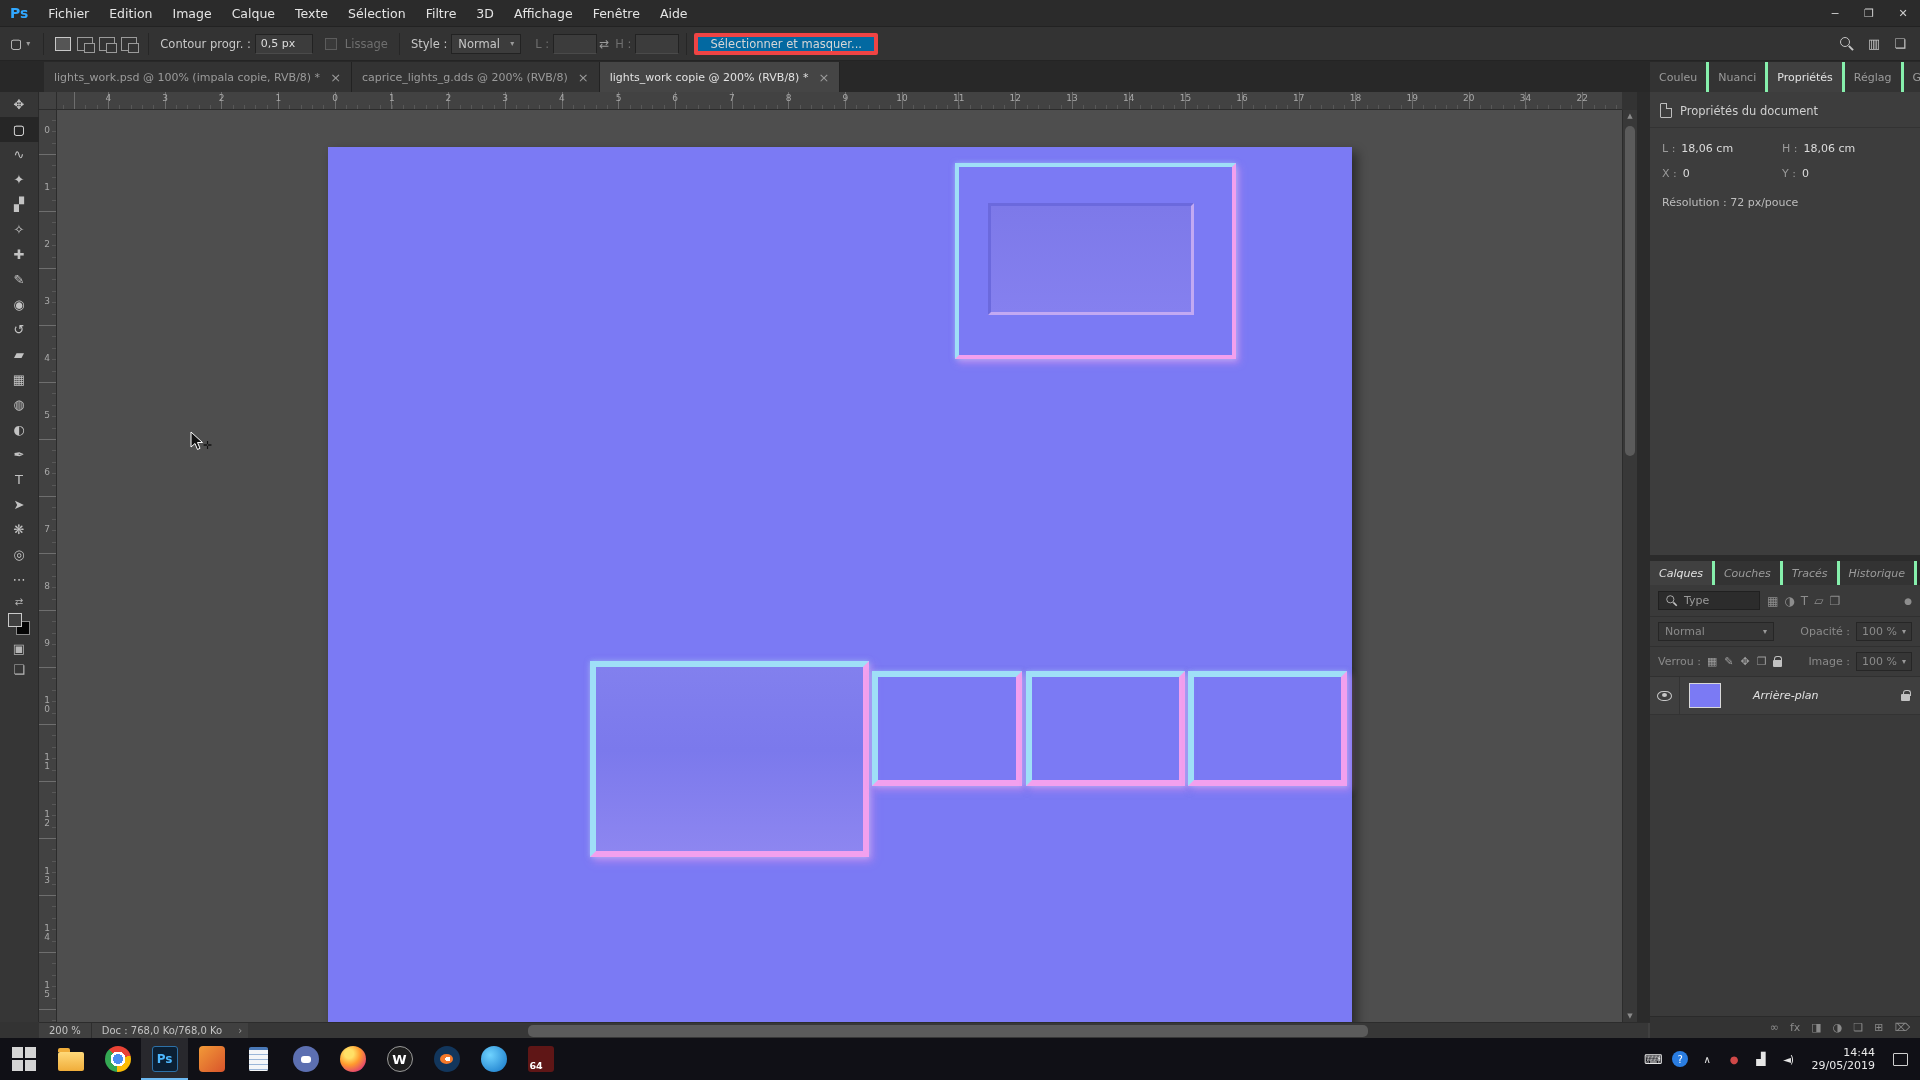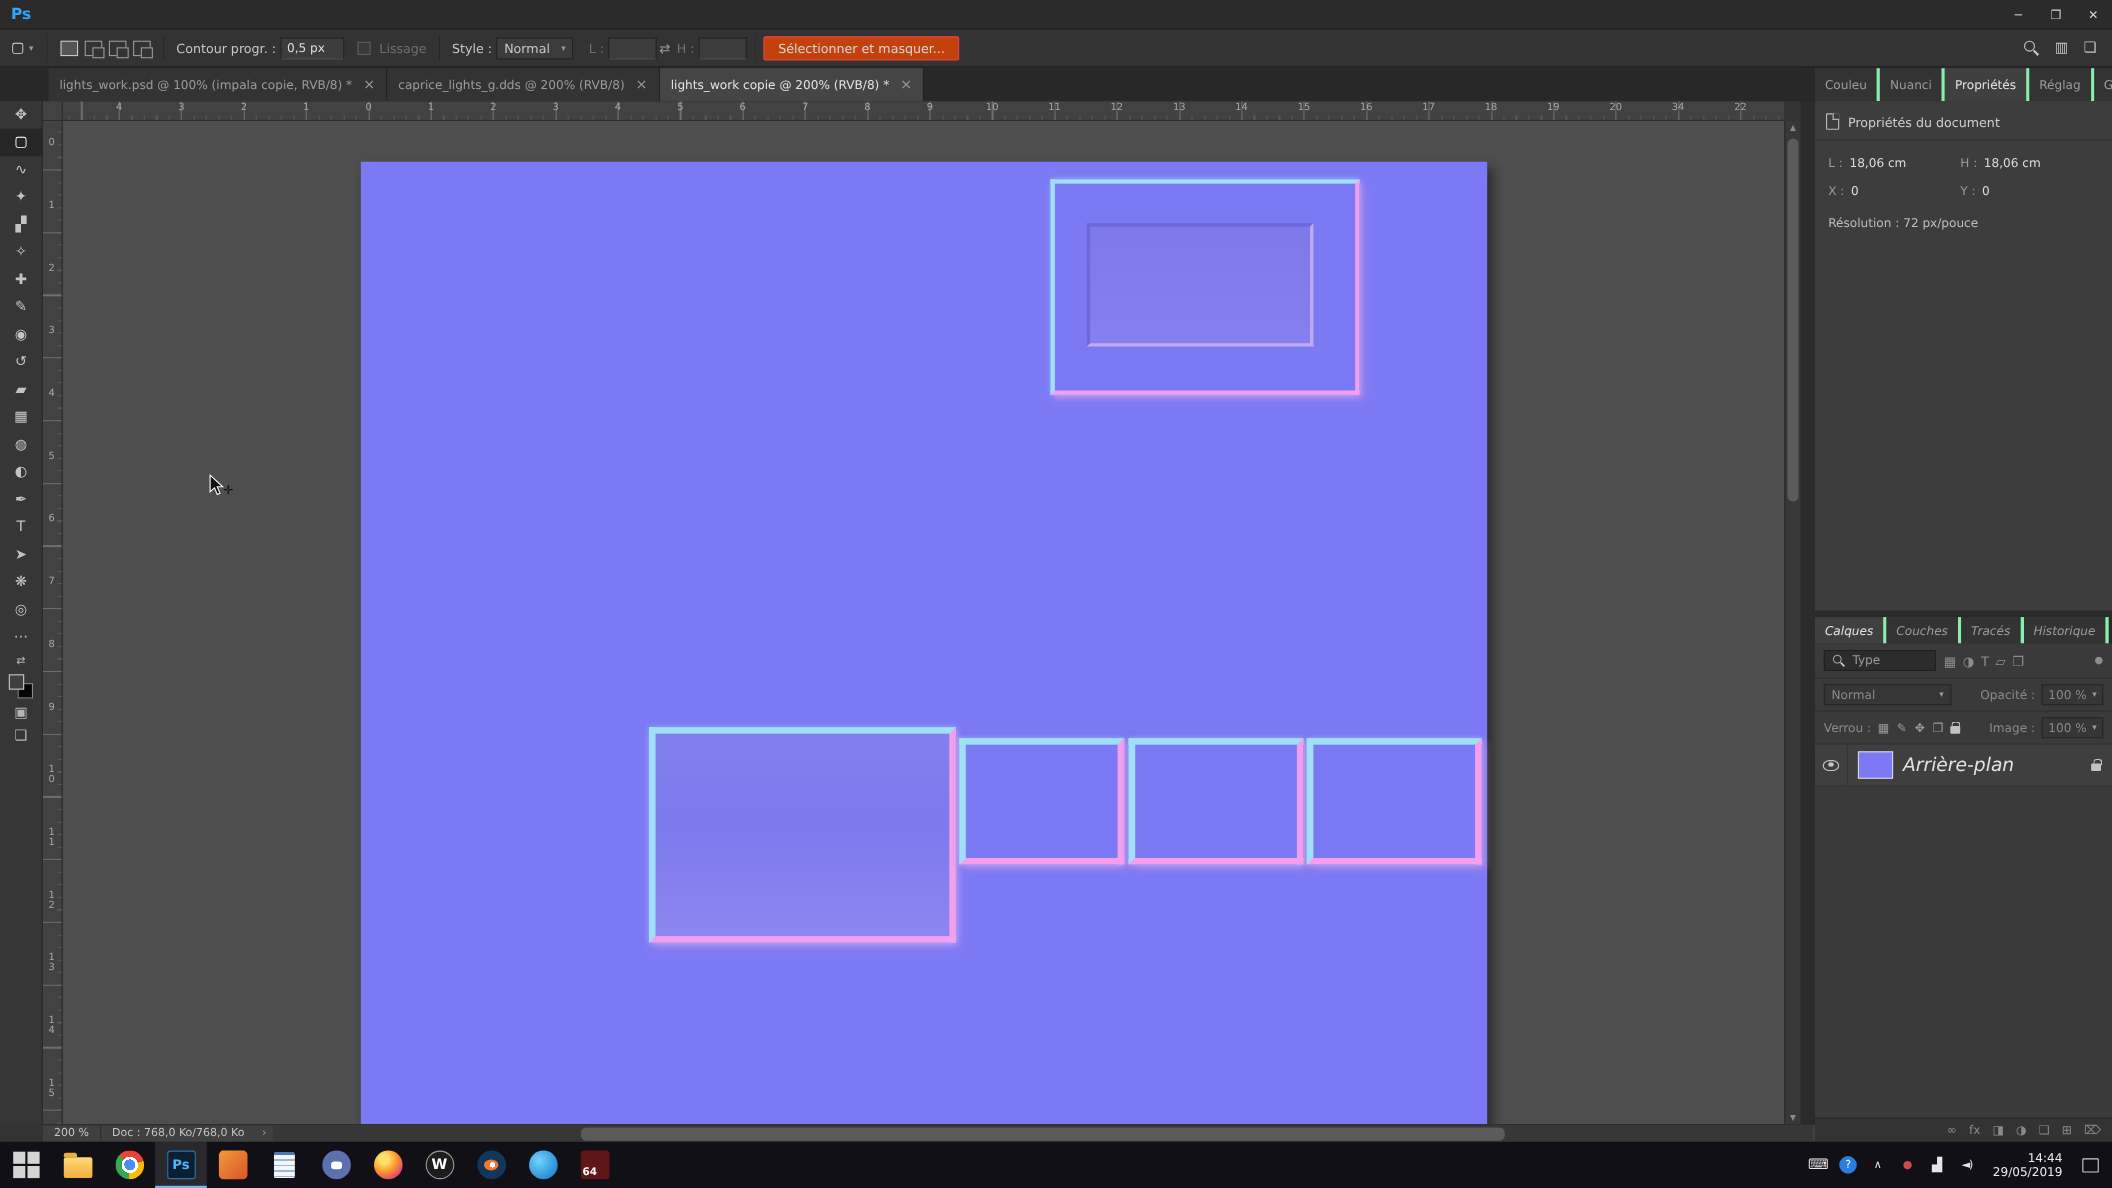--- a/index.html
+++ b/index.html
@@ -25,21 +25,21 @@
   .mode-icon{width:16px;height:14px;border:1px solid #9a9a9a;position:relative;background:transparent;}
   .mode-icon.sel{background:#555;border-color:#c8c8c8;}
   .mode-icon.dbl::after{content:"";position:absolute;right:-3px;bottom:-3px;width:9px;height:8px;border:1px solid #9a9a9a;background:#333;}
   .ob-label{margin:0 4px;white-space:nowrap;}
   .ob-label.dim{color:#6f6f6f;}
   .ob-input{width:58px;height:20px;background:#3c3c3c;border:1px solid #222;border-bottom-color:#4a4a4a;color:#ddd;font-size:11px;padding:0 5px;font-family:inherit;}
   .ob-input.small{width:44px;}
   .ob-check{width:12px;height:12px;border:1px solid #5c5c5c;background:#3a3a3a;display:inline-block;margin-right:4px;vertical-align:-2px;}
   .ob-select{height:20px;background:#3c3c3c;border:1px solid #222;display:flex;align-items:center;gap:10px;padding:0 6px;min-width:70px;justify-content:space-between;}
   .ob-link{color:#9a9a9a;font-size:12px;margin:0 2px;}
-  .ob-button{height:22px;background:#c2410c;border:1px solid #ef4444;border-radius:2px;padding:0 12px;display:flex;align-items:center;color:#d6d6d6;white-space:nowrap;}
+  .ob-button{height:22px;background:#0369a1;border:4px solid #ef4444;border-radius:2px;padding:0 12px;display:flex;align-items:center;color:#d6d6d6;white-space:nowrap;}
   .ob-right{margin-left:auto;display:flex;align-items:center;gap:14px;padding-right:14px;}
   .search-icon{width:15px;height:15px;position:relative;display:inline-block;}
   .search-icon::before{content:"";position:absolute;width:8px;height:8px;border:1.6px solid #c4c4c4;border-radius:50%;left:1px;top:1px;}
   .search-icon::after{content:"";position:absolute;width:6px;height:1.8px;background:#c4c4c4;transform:rotate(45deg);right:0;bottom:2px;}
   .ob-panel-ic{font-size:13px;color:#c4c4c4;}
 
   
   .doc-tabbar{position:absolute;left:0;top:61px;width:1650px;height:31px;background:#282828;display:flex;align-items:flex-end;padding-left:44px;z-index:25;}
   .doc-tab{height:30px;display:flex;align-items:center;gap:10px;padding:0 10px;background:#333333;border-right:1px solid #222;font-size:11px;color:#9b9b9b;max-width:320px;white-space:nowrap;}
   .doc-tab.active{background:#454545;color:#e2e2e2;}
@@ -135,21 +135,21 @@
   .lblend-select{width:116px;height:19px;background:#363636;border:1px solid #262626;display:flex;align-items:center;justify-content:space-between;padding:0 6px;color:#8a8a8a;}
   .lvalue-box{height:19px;background:#363636;border:1px solid #262626;display:flex;align-items:center;gap:5px;padding:0 5px;color:#8a8a8a;}
   .llock-icons{display:flex;gap:7px;align-items:center;color:#9d9d9d;font-size:11px;}
   .lock-icon{position:relative;width:9px;height:7px;background:#c2c2c2;display:inline-block;border-radius:1px;margin-top:4px;}
   .lock-icon::before{content:"";position:absolute;left:1.5px;top:-4px;width:6px;height:5px;border:1.5px solid #c2c2c2;border-bottom:none;border-radius:3px 3px 0 0;}
   .layer-row{display:flex;align-items:center;height:38px;background:#3f3f3f;border-bottom:1px solid #333;}
   .layer-eye{width:30px;height:100%;border-right:1px solid #333;display:flex;align-items:center;justify-content:center;}
   .eye-icon{width:15px;height:10px;border:1.5px solid #c8c8c8;border-radius:50% / 60%;position:relative;display:inline-block;}
   .eye-icon::after{content:"";position:absolute;left:3.5px;top:1.5px;width:5px;height:4px;background:#c8c8c8;border-radius:50%;}
   .layer-thumb{width:32px;height:25px;background:#7b7af4;border:1px solid #d8d8d8;margin:0 9px;}
-  .layer-name{font-style:italic;color:#e2e2e2;font-size:17px;}
+  .layer-name{font-style:italic;color:#e2e2e2;font-size:11px;margin-left:23px;}
   .layer-lock{margin-left:auto;margin-right:10px;}
   .layers-empty{flex:1;background:#3a3a3a;}
   .layers-bottom{height:22px;background:#333;border-top:1px solid #2a2a2a;display:flex;align-items:center;justify-content:flex-end;gap:11px;padding:0 10px;color:#8a8a8a;font-size:11px;}
   .layers-bottom .bic{font-size:11px;}
 
   
   .taskbar{position:absolute;left:0;top:1038px;width:1920px;height:42px;background:#101016;display:flex;align-items:stretch;z-index:40;}
   .tb-apps{display:flex;}
   .tb-app{width:47px;display:flex;align-items:center;justify-content:center;position:relative;}
   .tb-app.active{background:rgba(255,255,255,.10);box-shadow:inset 0 -2px 0 #6cb8f0;}
@@ -181,20 +181,34 @@
   .action-center span{width:15px;height:13px;border:1px solid #d0d0d0;border-radius:1px;display:block;}
   .show-desktop{width:5px;border-left:1px solid #3a3a3a;}
 </style>
 </head>
 <body>
 
 <div class="app" data-name="photoshop-window">
 
   <div class="menubar" data-name="menu-bar">
     <span class="ps-logo" data-name="photoshop-logo">Ps</span>
+    <div class="menu-items" data-name="menu-items">
+
+    <span class="menu-item" data-name="menu-item">Fichier</span>
+        <span class="menu-item" data-name="menu-item">Edition</span>
+        <span class="menu-item" data-name="menu-item">Image</span>
+        <span class="menu-item" data-name="menu-item">Calque</span>
+        <span class="menu-item" data-name="menu-item">Texte</span>
+        <span class="menu-item" data-name="menu-item">Sélection</span>
+        <span class="menu-item" data-name="menu-item">Filtre</span>
+        <span class="menu-item" data-name="menu-item">3D</span>
+        <span class="menu-item" data-name="menu-item">Affichage</span>
+        <span class="menu-item" data-name="menu-item">Fenêtre</span>
+        <span class="menu-item" data-name="menu-item">Aide</span>
+      </div>
     <div class="win-controls" data-name="window-controls">
 
     <span class="win-btn" data-name="minimize-button">─</span>
         <span class="win-btn" data-name="maximize-button">❐</span>
         <span class="win-btn" data-name="close-button">✕</span>
       </div>
   </div>
 
   <div class="optionsbar" data-name="options-bar">
     <div class="ob-toolchip" data-name="current-tool-chip">

